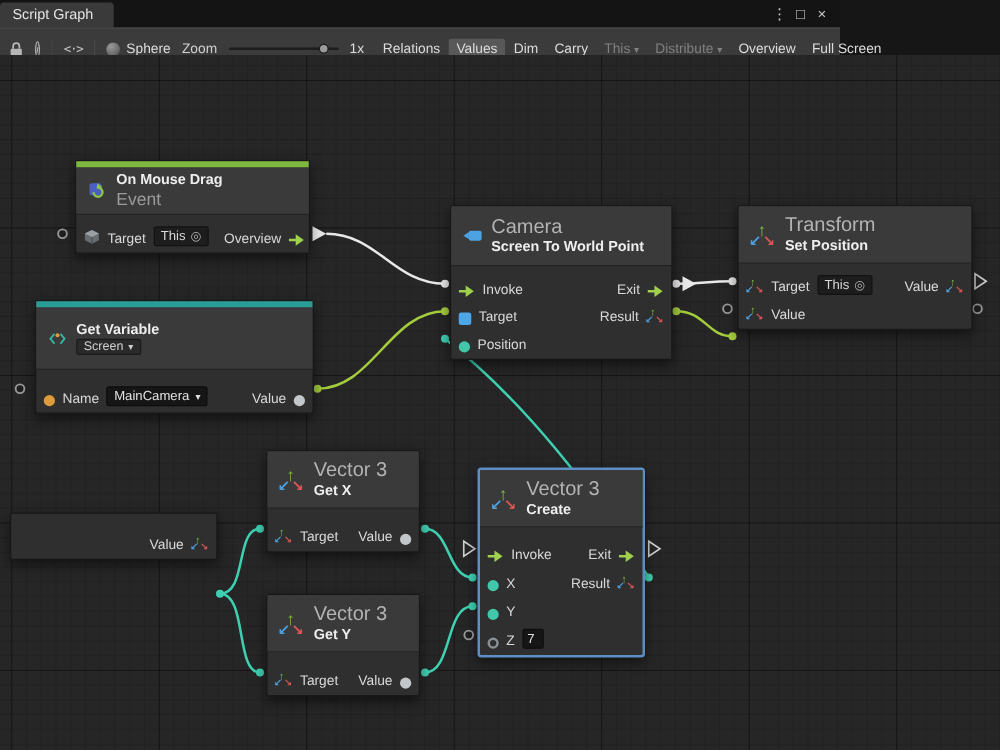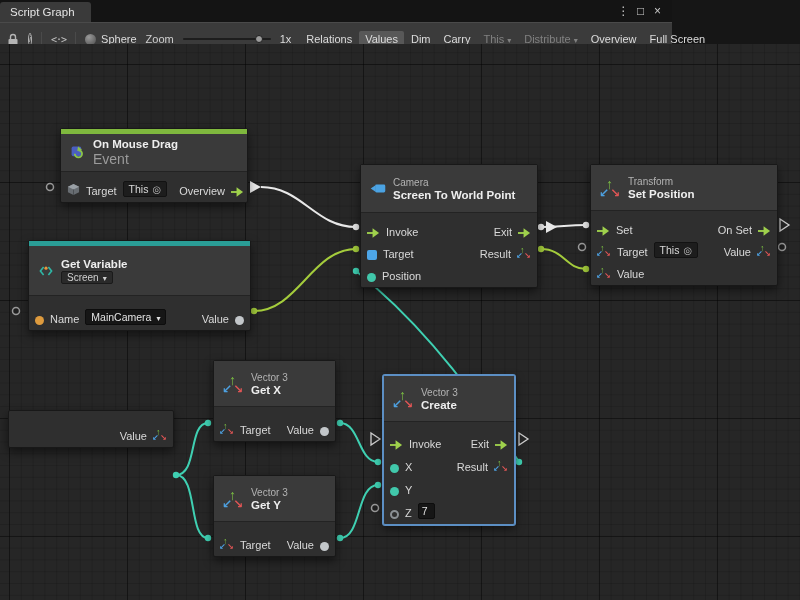--- a/index.html
+++ b/index.html
@@ -47,21 +47,21 @@
 
   
   .node{position:absolute;background:#2f2f2f;border:1px solid #181818;border-radius:2px;box-shadow:0 4px 10px rgba(0,0,0,.5);color:#d9d9d9}
   .node.selected{border-color:#5c8fc4;box-shadow:0 0 0 1px #5c8fc4,0 4px 10px rgba(0,0,0,.55)}
   .accent{height:5px}
   .accent.event{background:#7fb83e}
   .accent.variable{background:#2a9d96}
   .nhead{display:flex;align-items:center;gap:7px;padding:16px 9px;background:#3a3a3a;border-bottom:1px solid #232323;height:38px}
   .nhead.h46{height:46px}.nhead.h48{height:48px}.nhead.h50{height:50px}
   .nht{display:flex;flex-direction:column;justify-content:center;gap:1px;min-width:0}
-  .ncat{color:#b3b3b3;font-size:10px;white-space:nowrap}
+  .ncat{color:#b3b3b3;font-size:16px;white-space:nowrap}
   .ntitle{color:#eeeeee;font-size:11.5px;font-weight:700;white-space:nowrap}
   .nsub{color:#9b9b9b;font-size:14px;white-space:nowrap}
   .nbody{padding:3px 0 5px}
   .nbody.p5{padding-top:5px}
   .nrow{display:flex;align-items:flex-end;gap:6px;height:22px;padding:0 6px;font-size:11px}
   .nrow.h23{height:23px}.nrow.h26{height:26px}
   .plabel{white-space:nowrap}
   .flex1{flex:1}
 
   .chip{background:#1d1d1d;border:1px solid #121212;border-radius:2px;padding:1px 5px;display:inline-flex;align-items:center;gap:4px;color:#dadada;font-size:10.5px}
@@ -327,37 +327,20 @@
             <i class="vb"></i>
             <i class="vc"></i>
           </span>
         <div class="nht">
           <div class="ncat">Transform</div>
           <div class="ntitle">Set Position</div>
         </div>
       </div>
       <div class="nbody">
         <div class="nrow">
-          <span class="flowarrow">
-              <svg width="13" height="10" viewBox="0 0 14 10">
-                <path d="M0 5 H7" stroke="#9fd14c" stroke-width="2"></path>
-                <path d="M6 0 L13 5 L6 10 Z" fill="#9fd14c"></path>
-              </svg>
-            </span>
-          <span class="plabel">Set</span>
-          <span class="flex1"></span>
-          <span class="plabel">On Set</span>
-          <span class="flowarrow">
-              <svg width="13" height="10" viewBox="0 0 14 10">
-                <path d="M0 5 H7" stroke="#9fd14c" stroke-width="2"></path>
-                <path d="M6 0 L13 5 L6 10 Z" fill="#9fd14c"></path>
-              </svg>
-            </span>
-        </div>
-        <div class="nrow">
           <span class="vec3 s13">
               <i class="va"></i>
               <i class="vb"></i>
               <i class="vc"></i>
             </span>
           <span class="plabel">Target</span>
           <span class="chip">
             <span>This</span>
             <span class="chip-ic"></span>
           </span>

